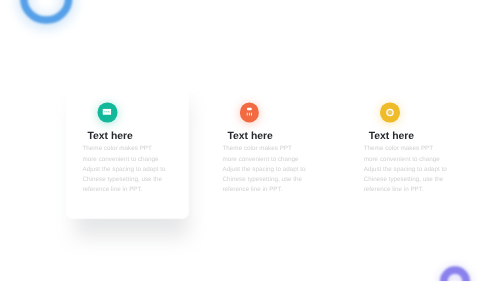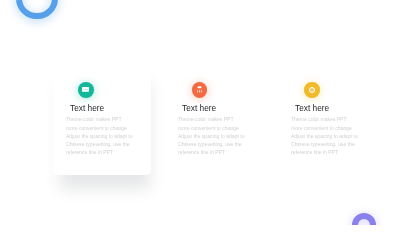--- a/index.html
+++ b/index.html
@@ -22,21 +22,21 @@
   .card-3{left:278px;}
 
   .icon{position:absolute;left:25px;top:21px;width:15.5px;height:15.5px;border-radius:50%;
         display:flex;align-items:center;justify-content:center;filter:blur(.45px);}
   .card-2 .icon{left:26.5px;}
   .card-3 .icon{left:26px;}
   .icon svg{display:block;}
   .donut{display:block;width:6.1px;height:6.1px;border-radius:50%;box-sizing:border-box;
          border:1.9px solid #fff;background:#efc766;}
 
-  .title{position:absolute;left:17px;top:41.7px;font-size:8.3px;font-weight:normal;color:#26292e;}
+  .title{position:absolute;left:17px;top:41.7px;font-size:8.3px;font-weight:bold;color:#26292e;}
   .body{position:absolute;left:13px;top:54.3px;font-size:5.05px;color:#d0d1d3;white-space:nowrap;}
   .body .ln{display:block;height:8.25px;line-height:8.25px;}
 </style>
 </head>
 <body style="background: rgb(255, 255, 255);">
 
 <div class="slide">
 
   <div class="ring ring-blue" style="border-color: rgb(85, 160, 232);"></div>
   <div class="ring ring-purple" style="border-color: rgb(138, 129, 237);"></div>

